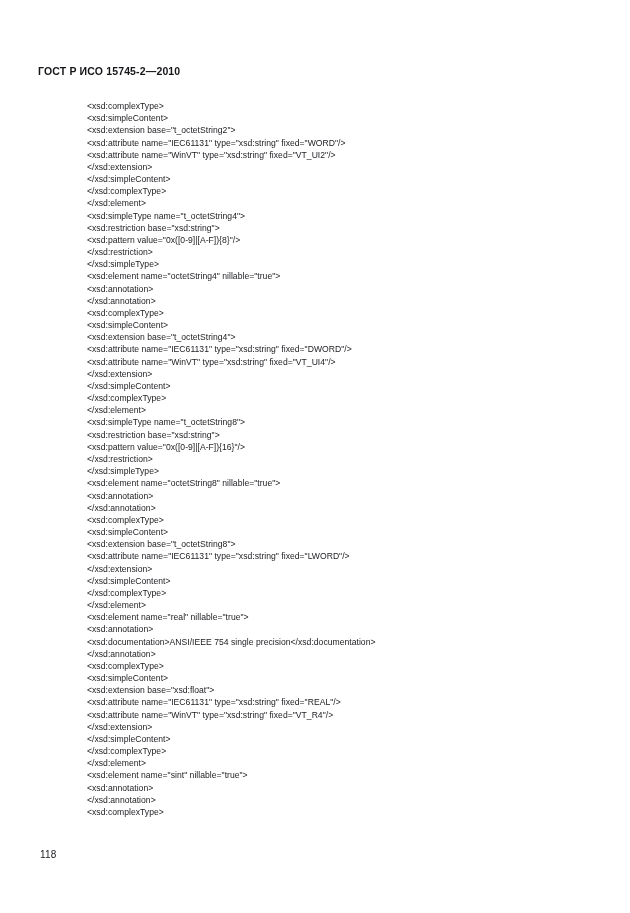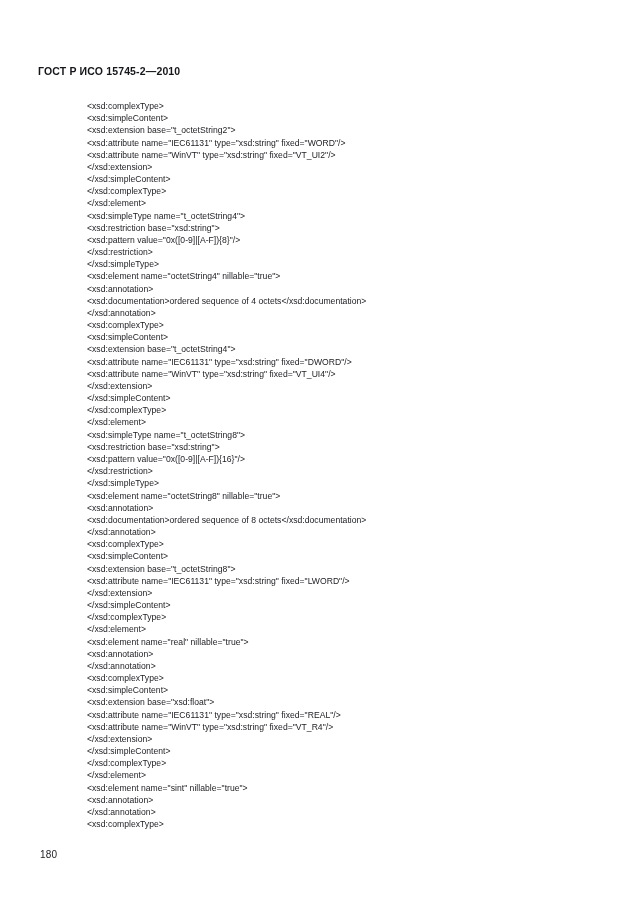--- a/index.html
+++ b/index.html
@@ -77,61 +77,60 @@
       <div class="code-line">&lt;/xsd:simpleContent&gt;</div>
       <div class="code-line">&lt;/xsd:complexType&gt;</div>
       <div class="code-line">&lt;/xsd:element&gt;</div>
       <div class="code-line">&lt;xsd:simpleType name="t_octetString4"&gt;</div>
       <div class="code-line">&lt;xsd:restriction base="xsd:string"&gt;</div>
       <div class="code-line">&lt;xsd:pattern value="0x([0-9]|[A-F]){8}"/&gt;</div>
       <div class="code-line">&lt;/xsd:restriction&gt;</div>
       <div class="code-line">&lt;/xsd:simpleType&gt;</div>
       <div class="code-line">&lt;xsd:element name="octetString4" nillable="true"&gt;</div>
       <div class="code-line">&lt;xsd:annotation&gt;</div>
-      <div class="code-line">&lt;xsd:documentation&gt;ordered sequence of 4 octets&lt;/xsd:documentation&gt;</div>
       <div class="code-line">&lt;/xsd:annotation&gt;</div>
       <div class="code-line">&lt;xsd:complexType&gt;</div>
       <div class="code-line">&lt;xsd:simpleContent&gt;</div>
       <div class="code-line">&lt;xsd:extension base="t_octetString4"&gt;</div>
       <div class="code-line">&lt;xsd:attribute name="IEC61131" type="xsd:string" fixed="DWORD"/&gt;</div>
       <div class="code-line">&lt;xsd:attribute name="WinVT" type="xsd:string" fixed="VT_UI4"/&gt;</div>
       <div class="code-line">&lt;/xsd:extension&gt;</div>
       <div class="code-line">&lt;/xsd:simpleContent&gt;</div>
       <div class="code-line">&lt;/xsd:complexType&gt;</div>
       <div class="code-line">&lt;/xsd:element&gt;</div>
       <div class="code-line">&lt;xsd:simpleType name="t_octetString8"&gt;</div>
       <div class="code-line">&lt;xsd:restriction base="xsd:string"&gt;</div>
       <div class="code-line">&lt;xsd:pattern value="0x([0-9]|[A-F]){16}"/&gt;</div>
       <div class="code-line">&lt;/xsd:restriction&gt;</div>
       <div class="code-line">&lt;/xsd:simpleType&gt;</div>
       <div class="code-line">&lt;xsd:element name="octetString8" nillable="true"&gt;</div>
       <div class="code-line">&lt;xsd:annotation&gt;</div>
-      <div class="code-line">&lt;xsd:documentation&gt;ordered sequence of 8 octets&lt;/xsd:documentation&gt;</div>
       <div class="code-line">&lt;/xsd:annotation&gt;</div>
       <div class="code-line">&lt;xsd:complexType&gt;</div>
       <div class="code-line">&lt;xsd:simpleContent&gt;</div>
       <div class="code-line">&lt;xsd:extension base="t_octetString8"&gt;</div>
       <div class="code-line">&lt;xsd:attribute name="IEC61131" type="xsd:string" fixed="LWORD"/&gt;</div>
       <div class="code-line">&lt;/xsd:extension&gt;</div>
       <div class="code-line">&lt;/xsd:simpleContent&gt;</div>
       <div class="code-line">&lt;/xsd:complexType&gt;</div>
       <div class="code-line">&lt;/xsd:element&gt;</div>
       <div class="code-line">&lt;xsd:element name="real" nillable="true"&gt;</div>
       <div class="code-line">&lt;xsd:annotation&gt;</div>
+      <div class="code-line">&lt;xsd:documentation&gt;ANSI/IEEE 754 single precision&lt;/xsd:documentation&gt;</div>
       <div class="code-line">&lt;/xsd:annotation&gt;</div>
       <div class="code-line">&lt;xsd:complexType&gt;</div>
       <div class="code-line">&lt;xsd:simpleContent&gt;</div>
       <div class="code-line">&lt;xsd:extension base="xsd:float"&gt;</div>
       <div class="code-line">&lt;xsd:attribute name="IEC61131" type="xsd:string" fixed="REAL"/&gt;</div>
       <div class="code-line">&lt;xsd:attribute name="WinVT" type="xsd:string" fixed="VT_R4"/&gt;</div>
       <div class="code-line">&lt;/xsd:extension&gt;</div>
       <div class="code-line">&lt;/xsd:simpleContent&gt;</div>
       <div class="code-line">&lt;/xsd:complexType&gt;</div>
       <div class="code-line">&lt;/xsd:element&gt;</div>
       <div class="code-line">&lt;xsd:element name="sint" nillable="true"&gt;</div>
       <div class="code-line">&lt;xsd:annotation&gt;</div>
       <div class="code-line">&lt;/xsd:annotation&gt;</div>
       <div class="code-line">&lt;xsd:complexType&gt;</div>
     </div>
 
-  <div class="page-number">180</div>
+  <div class="page-number">118</div>
 
 </div>
 
 </body></html>

